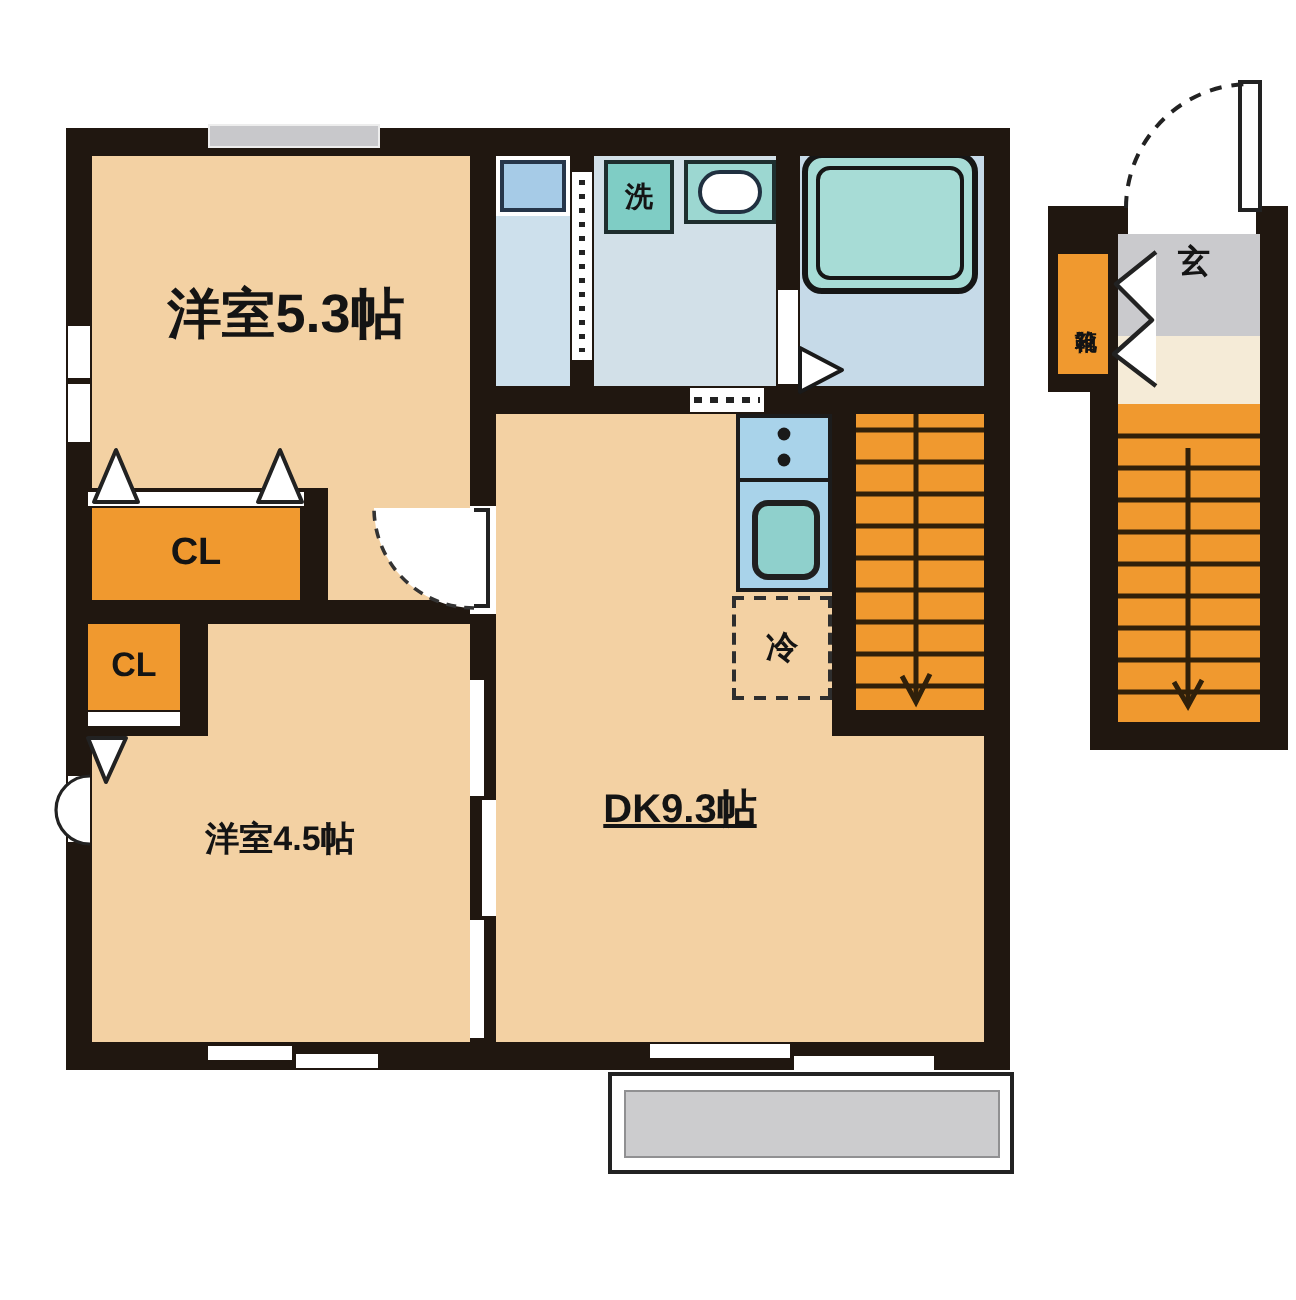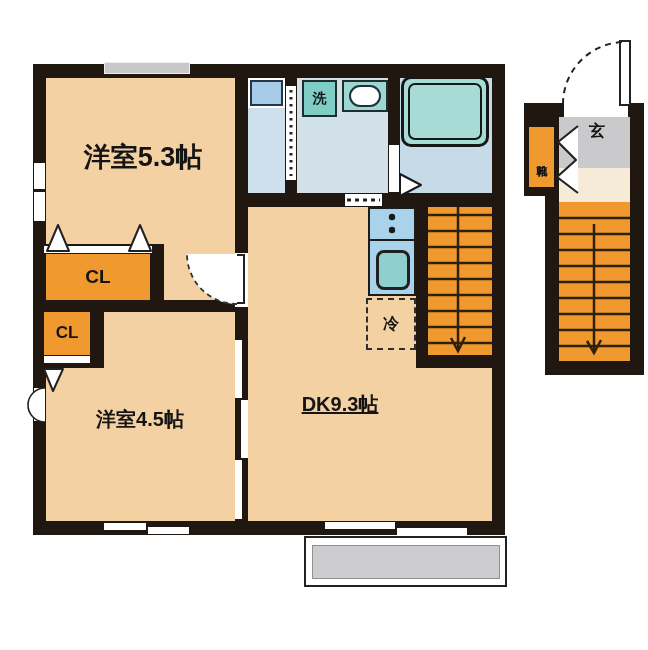--- a/index.html
+++ b/index.html
@@ -143,21 +143,21 @@
         <line x1="559" x2="630" y1="298" y2="298"></line>
         <line x1="559" x2="630" y1="314" y2="314"></line>
         <line x1="559" x2="630" y1="330" y2="330"></line>
         <line x1="559" x2="630" y1="346" y2="346"></line>
       </g>
     <line x1="594" y1="224" x2="594" y2="352" stroke="#30200a" stroke-width="2.5"></line>
     <polyline points="587,341 594,353 601,340" fill="none" stroke="#30200a" stroke-width="2.5"></polyline>
   </svg>
 
   <div class="lbl z6" style="left:55px;top:144px;width:176px;height:26px;font-size:27px;">洋室5.3帖</div>
-  <div class="lbl z6" style="left:52px;top:406px;width:176px;height:26px;font-size:20px;">洋室4.5帖</div>
+  <div class="lbl z6" style="left:52px;top:406px;width:176px;height:26px;font-size:17px;">洋室4.5帖</div>
   <div class="lbl z6" style="left:255px;top:390px;width:170px;height:28px;font-size:20px;text-decoration:underline;">DK9.3帖</div>
   <div class="lbl z6" style="left:46px;top:264px;width:104px;height:26px;font-size:19px;">CL</div>
   <div class="lbl z6" style="left:44px;top:321px;width:46px;height:24px;font-size:17px;">CL</div>
   <div class="lbl z6" style="left:302px;top:80px;width:35px;height:37px;font-size:14px;">洗</div>
   <div class="lbl z6" style="left:366px;top:298px;width:50px;height:52px;font-size:16px;">冷</div>
   <div class="lbl z6" style="left:572px;top:119px;width:50px;height:24px;font-size:16px;">玄</div>
   <div class="lbl z6" style="left:529px;top:127px;width:25px;height:60px;font-size:11px;writing-mode:vertical-rl;letter-spacing:1px;">靴箱</div>
 
 </div>
 

